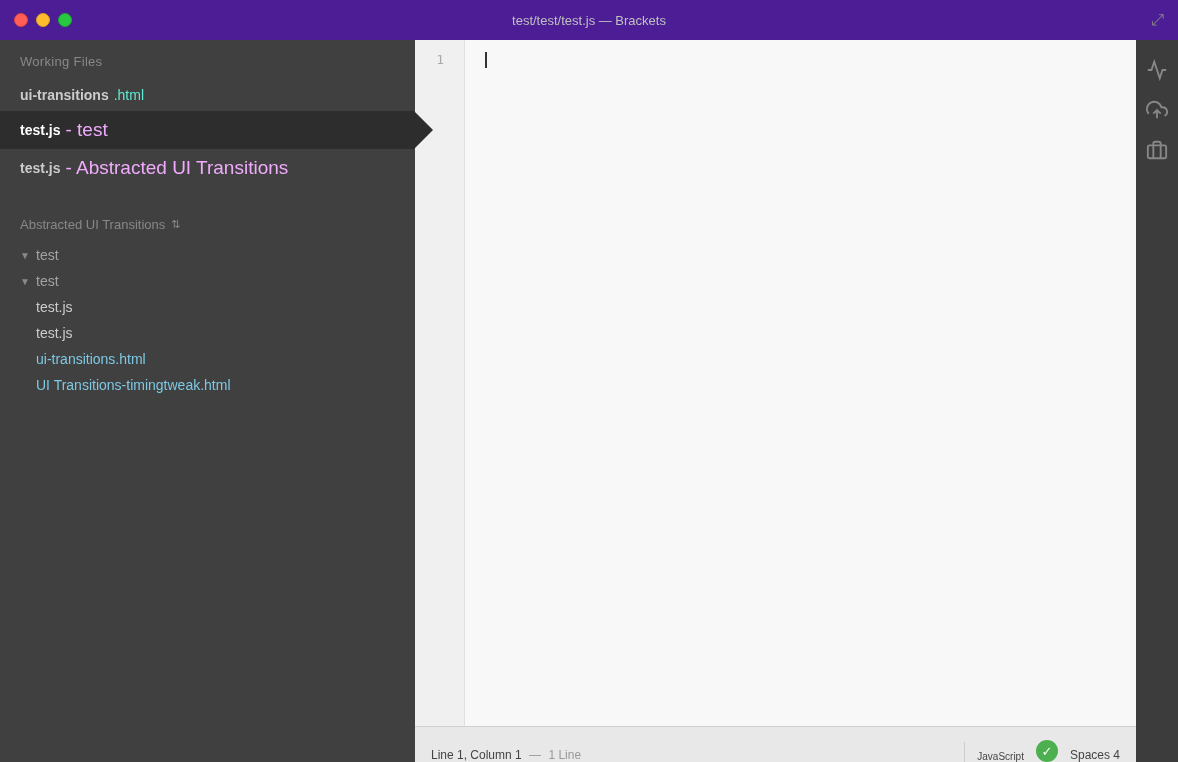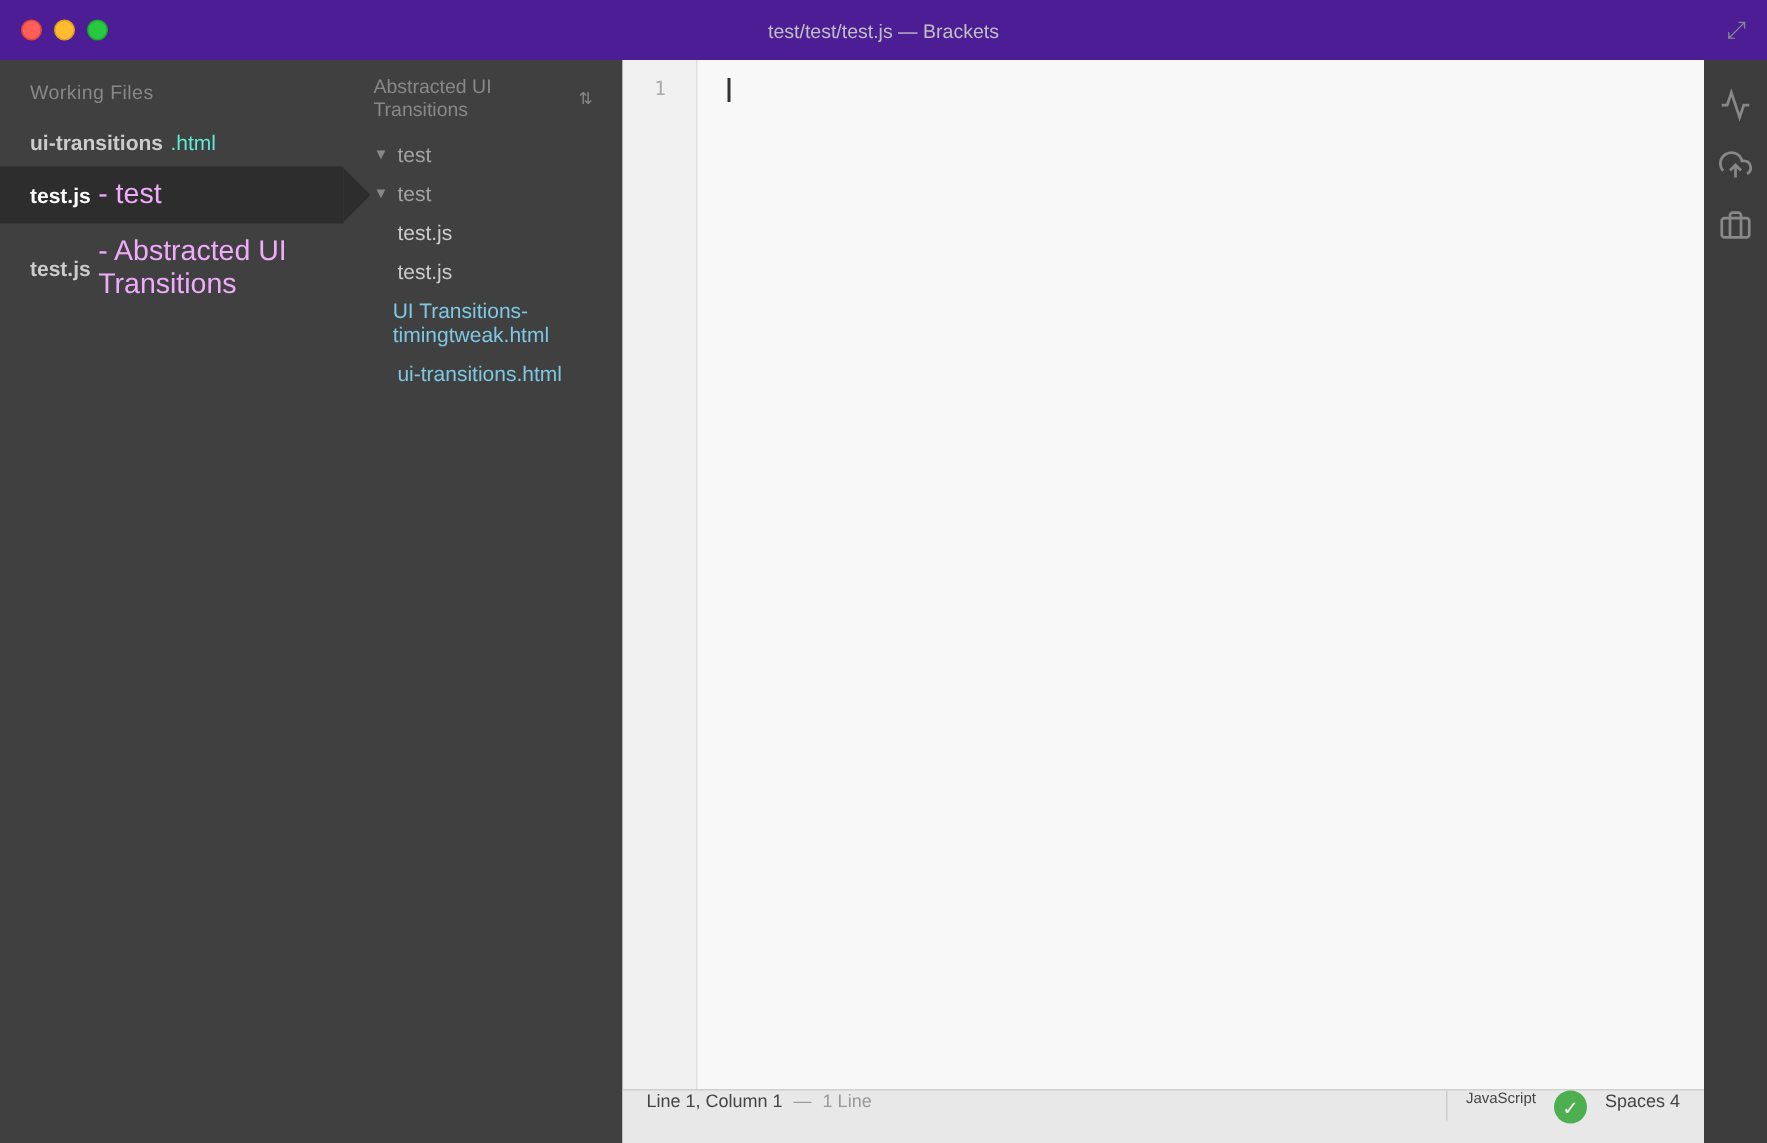--- a/index.html
+++ b/index.html
@@ -55,21 +55,21 @@
       display: flex;
       flex: 1;
       overflow: hidden;
     }
 
     
     .sidebar {
       width: 415px;
       background: #404040;
       display: flex;
-      flex-direction: row;
+      flex-direction: column;
       flex-shrink: 0;
     }
 
     .working-files-section {
       padding: 0;
     }
 
     .working-files-header {
       padding: 14px 20px 10px 20px;
       color: #888;
@@ -251,21 +251,21 @@
       0%, 100% { opacity: 1; }
       50% { opacity: 0; }
     }
 
     
     .status-bar {
       height: 36px;
       background: #e8e8e8;
       border-top: 1px solid #d0d0d0;
       display: flex;
-      align-items: flex-start;
+      align-items: flex-end;
       padding: 0 16px;
       font-size: 12px;
       color: #666;
       gap: 0;
       flex-shrink: 0;
     }
 
     .status-position {
       flex: 1;
       display: flex;
@@ -418,28 +418,28 @@
         <li class="tree-item">
           <div class="tree-row">
             <span class="tree-chevron"> </span>
             <span class="tree-filename js-file">test.js</span>
           </div>
         </li>
 
         <li class="tree-item">
           <div class="tree-row">
             <span class="tree-chevron"> </span>
-            <span class="tree-filename html-file">UI Transitions-timingtweak.html</span>
+            <span class="tree-filename html-file">ui-transitions.html</span>
           </div>
         </li>
 
         <li class="tree-item">
           <div class="tree-row">
             <span class="tree-chevron"> </span>
-            <span class="tree-filename html-file">ui-transitions.html</span>
+            <span class="tree-filename html-file">UI Transitions-timingtweak.html</span>
           </div>
         </li>
       </ul>
     </div>
   </div>
 
   <div class="editor-area">
     <div class="editor-content">
       <div class="line-numbers">
         <div class="line-number">1</div>

